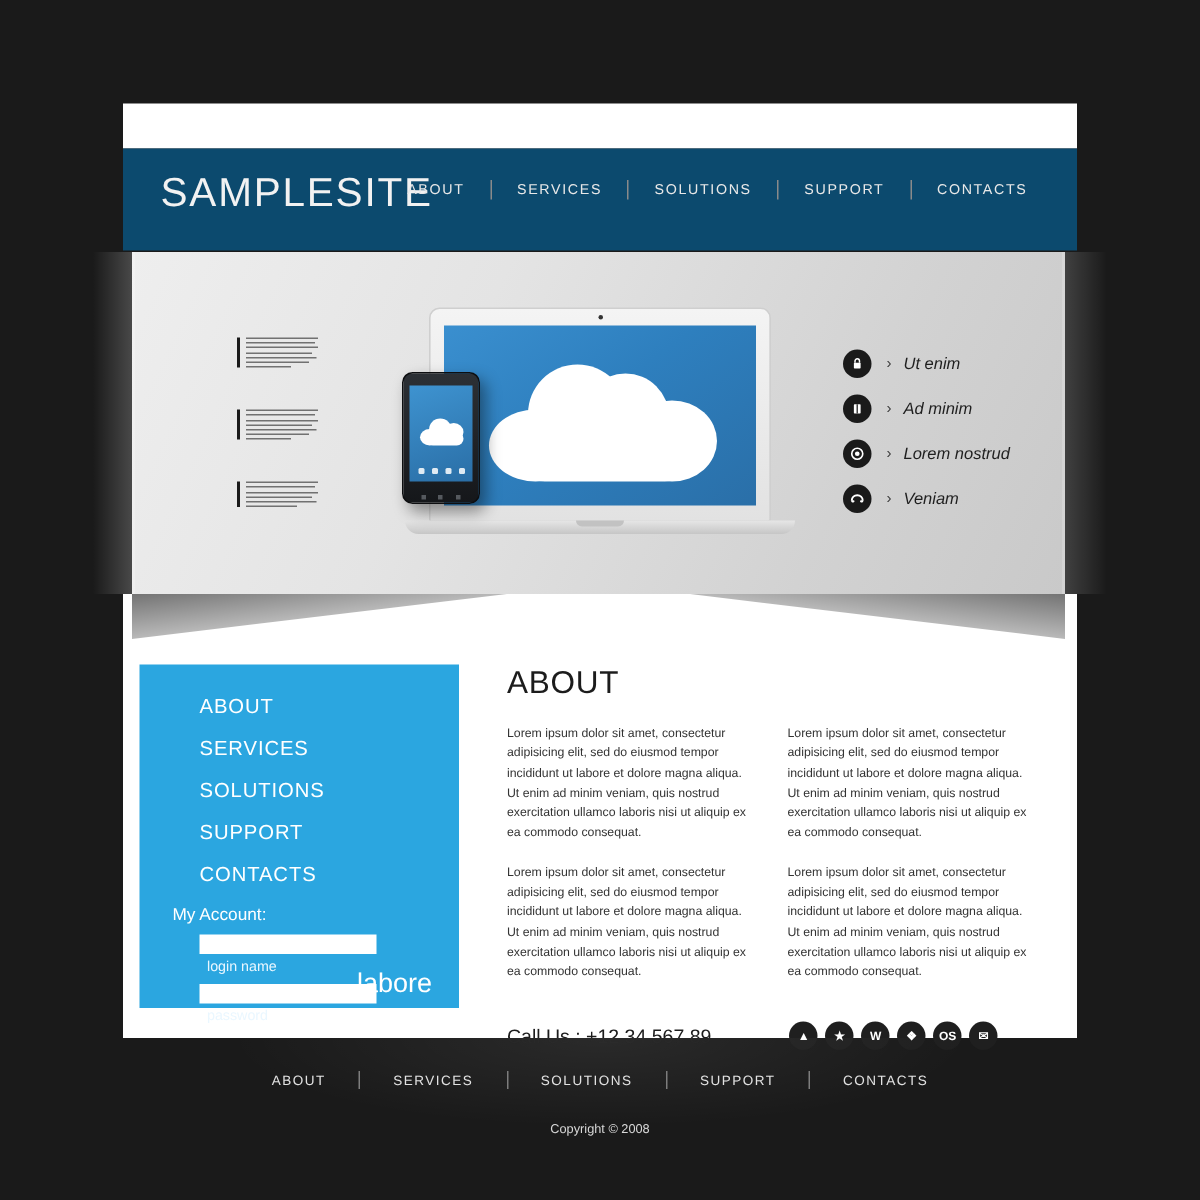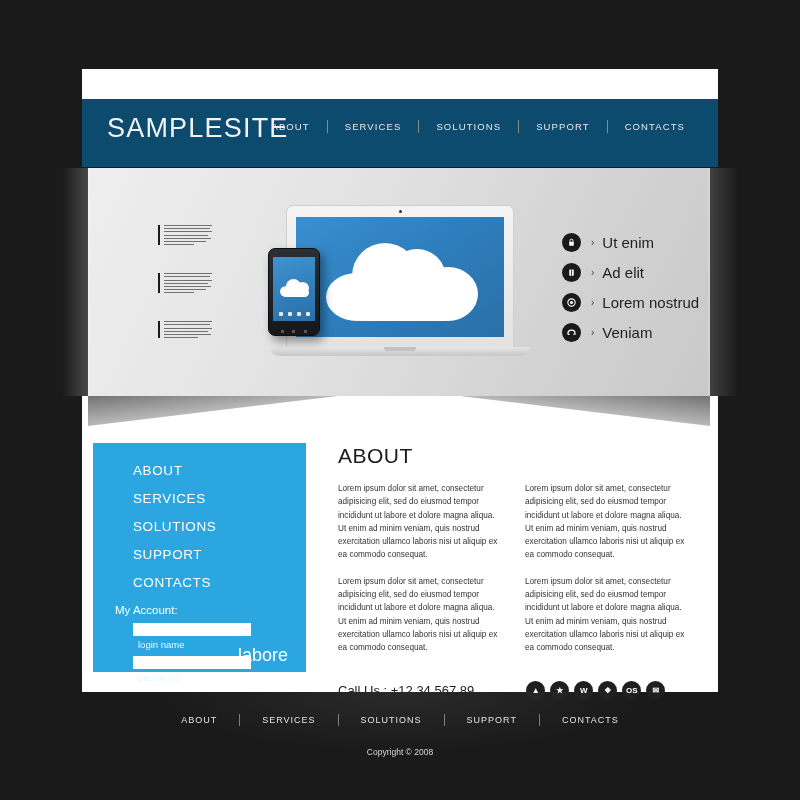--- a/index.html
+++ b/index.html
@@ -267,22 +267,23 @@
     flex: 0 0 auto;
   }
   .feat-arrow {
     color: #3d3d3d;
     font-size: 10px;
     margin: 0 8px 0 10px;
     line-height: 1;
   }
   .feat-label {
     color: #1f1f1f;
-    font-size: 15px;
+    font-size: 11px;
     white-space: nowrap;
+    font-style: italic;
   }
 
   
   .content {
     position: absolute;
     left: 82px;
     top: 396px;
     width: 636px;
     height: 296px;
     background: #ffffff;
@@ -563,21 +564,21 @@
     <span class="feat-label">Ut enim</span>
   </div>
   <div class="feature">
     <span class="feat-icon">
       <svg width="9" height="9" viewBox="0 0 12 12">
           <rect x="3" y="2" width="6" height="8.2" rx="0.6" fill="#fff"></rect>
           <rect x="5.4" y="2" width="1.1" height="8.2" fill="#1a1a1a"></rect>
         </svg>
     </span>
     <span class="feat-arrow">›</span>
-    <span class="feat-label">Ad elit</span>
+    <span class="feat-label">Ad minim</span>
   </div>
   <div class="feature">
     <span class="feat-icon">
       <svg width="11" height="11" viewBox="0 0 12 12">
           <circle cx="6" cy="6" r="4" stroke="#fff" stroke-width="1.2" fill="none"></circle>
           <circle cx="6" cy="6" r="1.7" fill="#fff"></circle>
         </svg>
     </span>
     <span class="feat-arrow">›</span>
     <span class="feat-label">Lorem nostrud</span>

